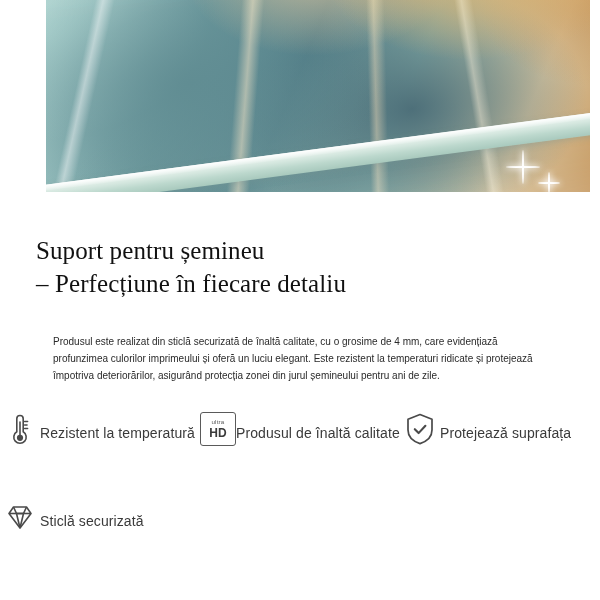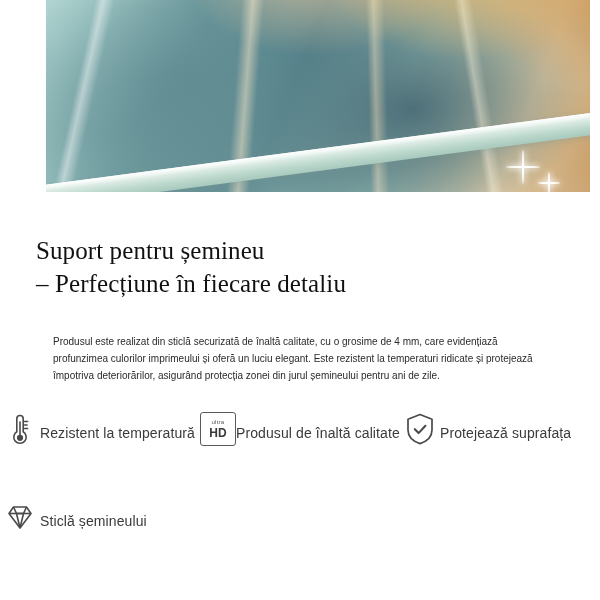--- a/index.html
+++ b/index.html
@@ -279,19 +279,19 @@
         <svg width="40" height="40" viewBox="0 0 40 40" aria-hidden="true">
           <g fill="none" stroke="#4a4a4a" stroke-width="1.6" stroke-linejoin="round">
             <path d="M9 16.5 L13.5 10 h13 L31 16.5 L20 31 Z"></path>
             <path d="M9 16.5 H31"></path>
             <path d="M13.5 10 L16.5 16.5 L20 31"></path>
             <path d="M26.5 10 L23.5 16.5 L20 31"></path>
             <path d="M16.5 16.5 H23.5"></path>
           </g>
         </svg>
       </div>
-      <div class="feature-label">Sticlă șemineului</div>
+      <div class="feature-label">Sticlă securizată</div>
     </div>
 
 
 
   </div>
 </div>
 
 </body></html>

